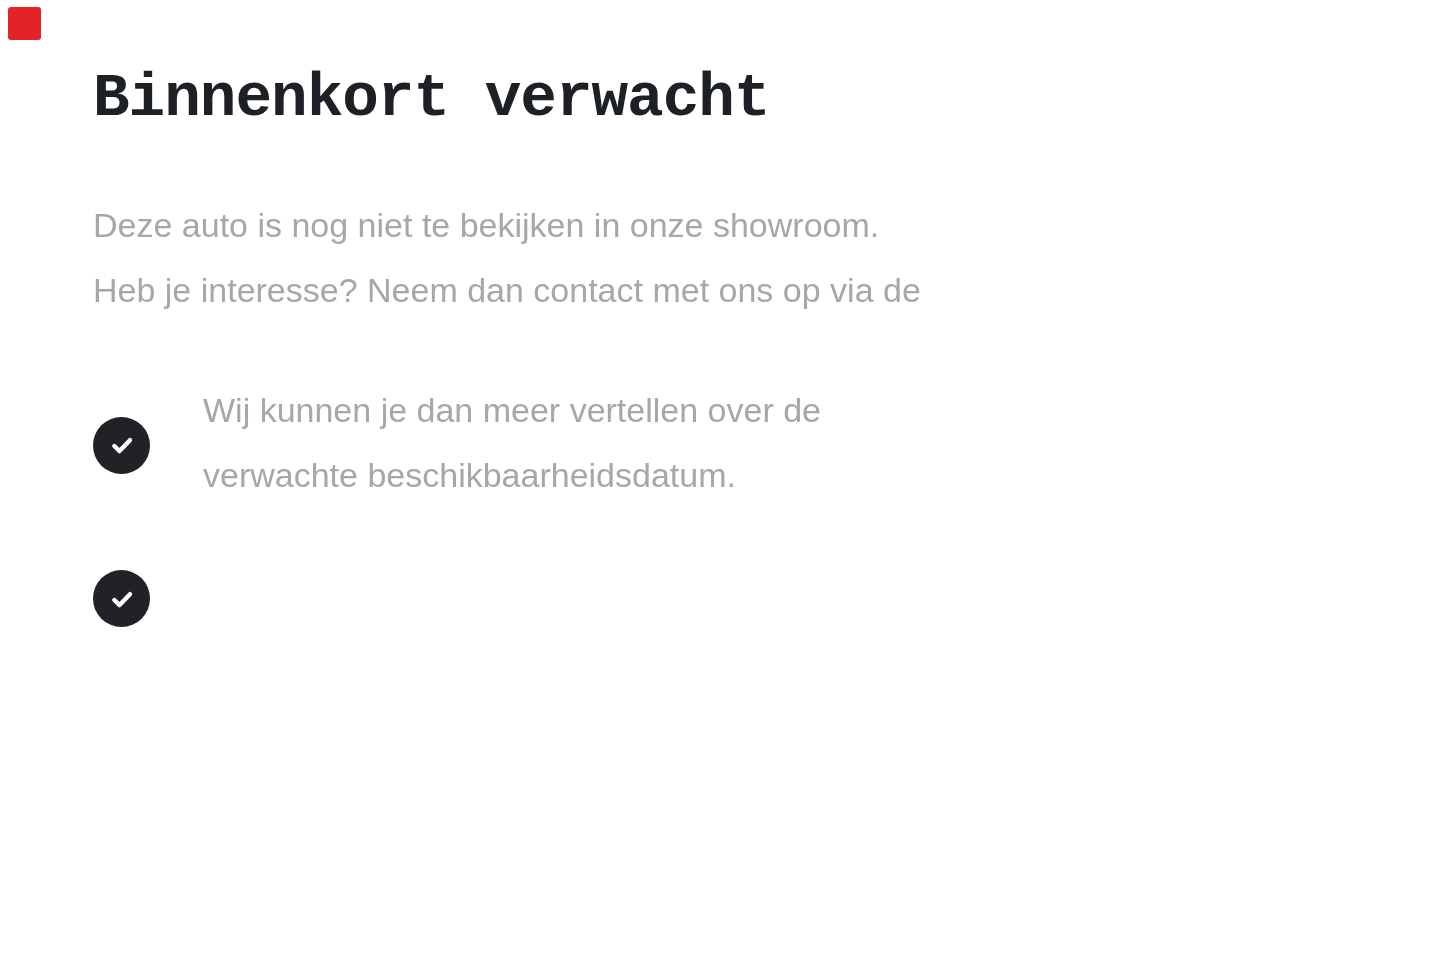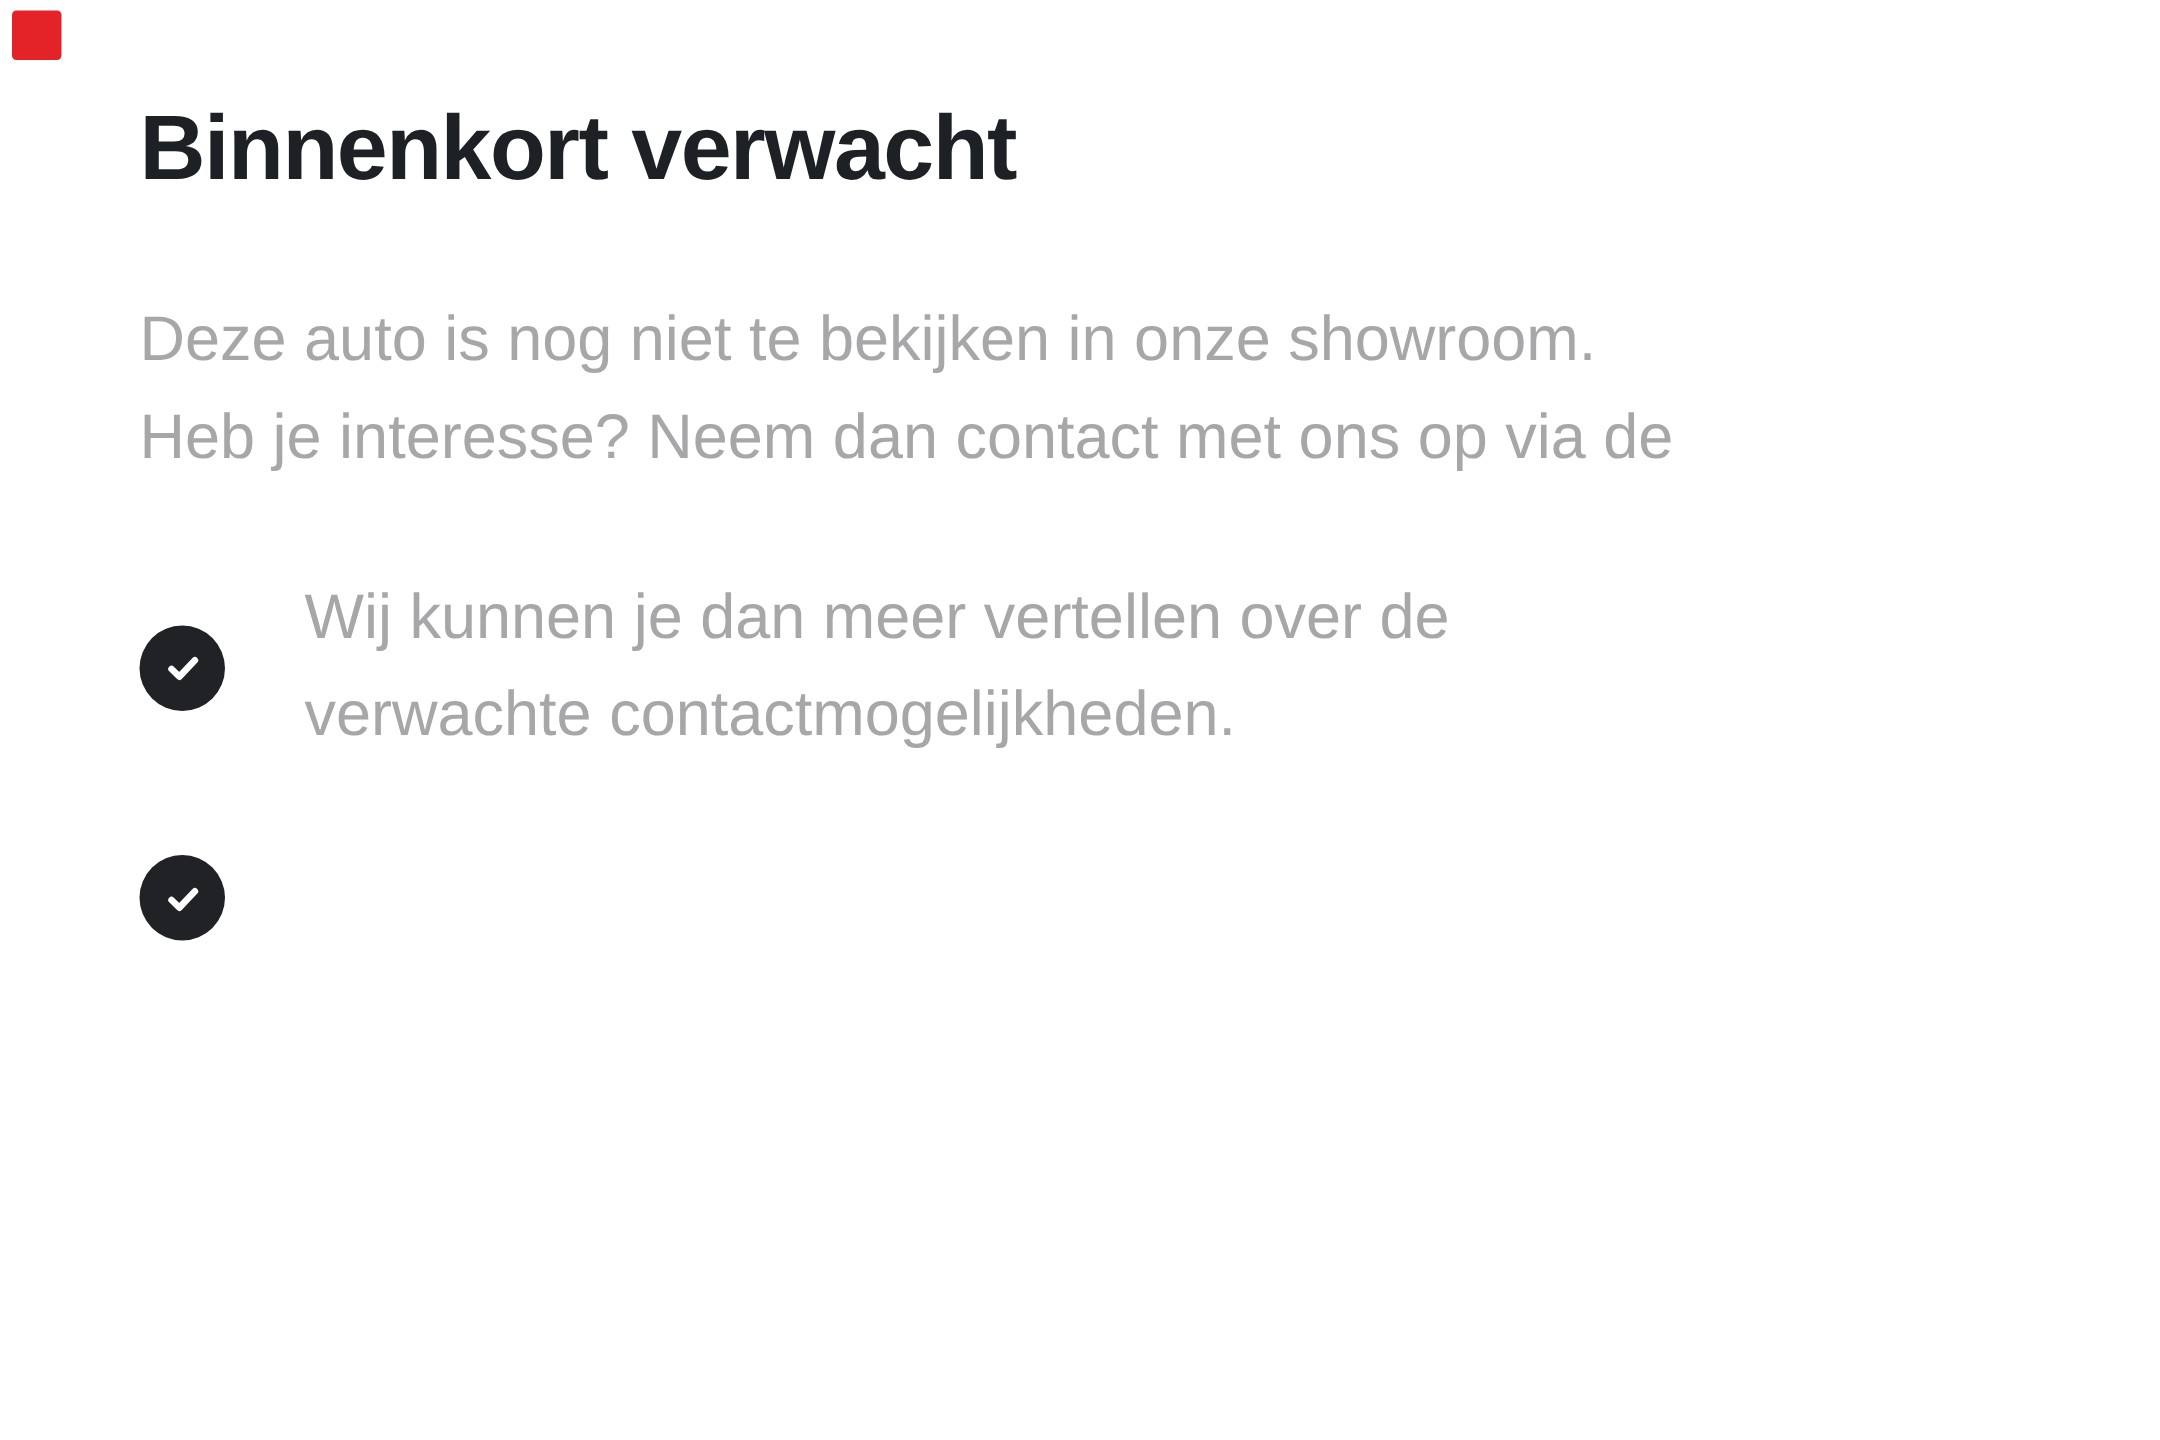--- a/index.html
+++ b/index.html
@@ -22,27 +22,28 @@
   .section {
     padding: 62px 90px 0 93px;
   }
   .section-title {
     font-size: 61px;
     line-height: 1.2;
     font-weight: 700;
     letter-spacing: -1px;
     color: #1d2024;
     margin-bottom: 58px;
+    font-family: Liberation Mono, monospace;
   }
   .intro {
     margin-bottom: 55px;
   }
   .body-line {
     display: block;
-    font-size: 42px;
+    font-size: 34px;
     line-height: 65px;
     font-weight: 400;
     color: #a7a7aa;
   }
   .bullet-list {
     list-style: none;
   }
   .bullet-item {
     display: flex;
     align-items: center;
@@ -88,21 +89,21 @@
   <ul class="bullet-list">
 
     <li class="bullet-item">
       <span class="check-circle">
         <svg viewBox="0 0 24 24" fill="none" xmlns="http://www.w3.org/2000/svg" aria-hidden="true">
           <path d="M6.6 12.7 L10.3 16.3 L17.6 8.6" stroke="#ffffff" stroke-width="3.1" stroke-linecap="round" stroke-linejoin="round"></path>
         </svg>
       </span>
       <span class="bullet-text">
         <span class="body-line">Wij kunnen je dan meer vertellen over de</span>
-        <span class="body-line">verwachte contactmogelijkheden.</span>
+        <span class="body-line">verwachte beschikbaarheidsdatum.</span>
       </span>
     </li>
 
     <li class="bullet-item">
       <span class="check-circle">
         <svg viewBox="0 0 24 24" fill="none" xmlns="http://www.w3.org/2000/svg" aria-hidden="true">
           <path d="M6.6 12.7 L10.3 16.3 L17.6 8.6" stroke="#ffffff" stroke-width="3.1" stroke-linecap="round" stroke-linejoin="round"></path>
         </svg>
       </span>
     </li>

